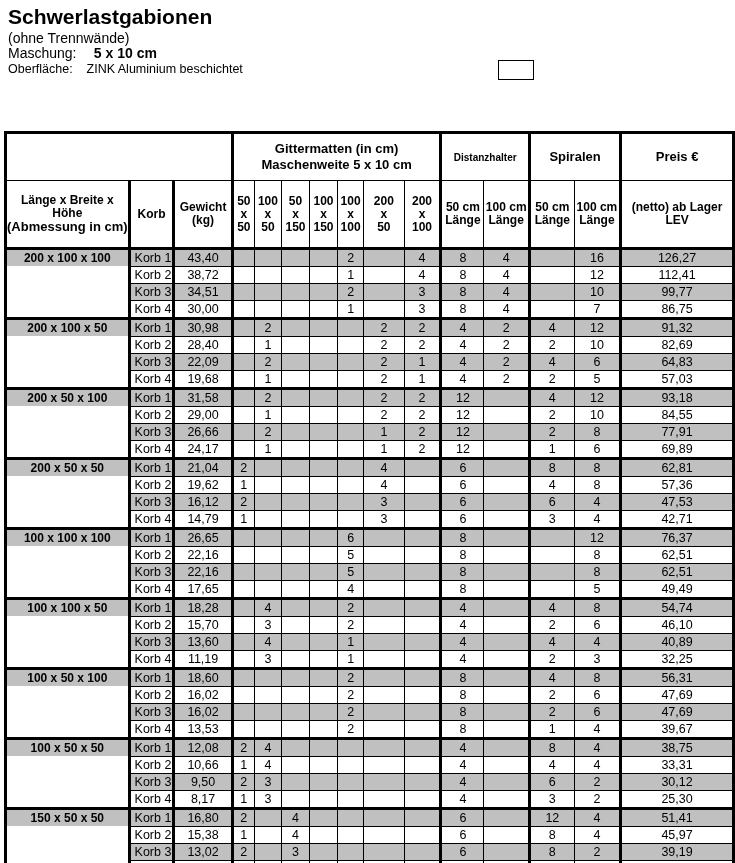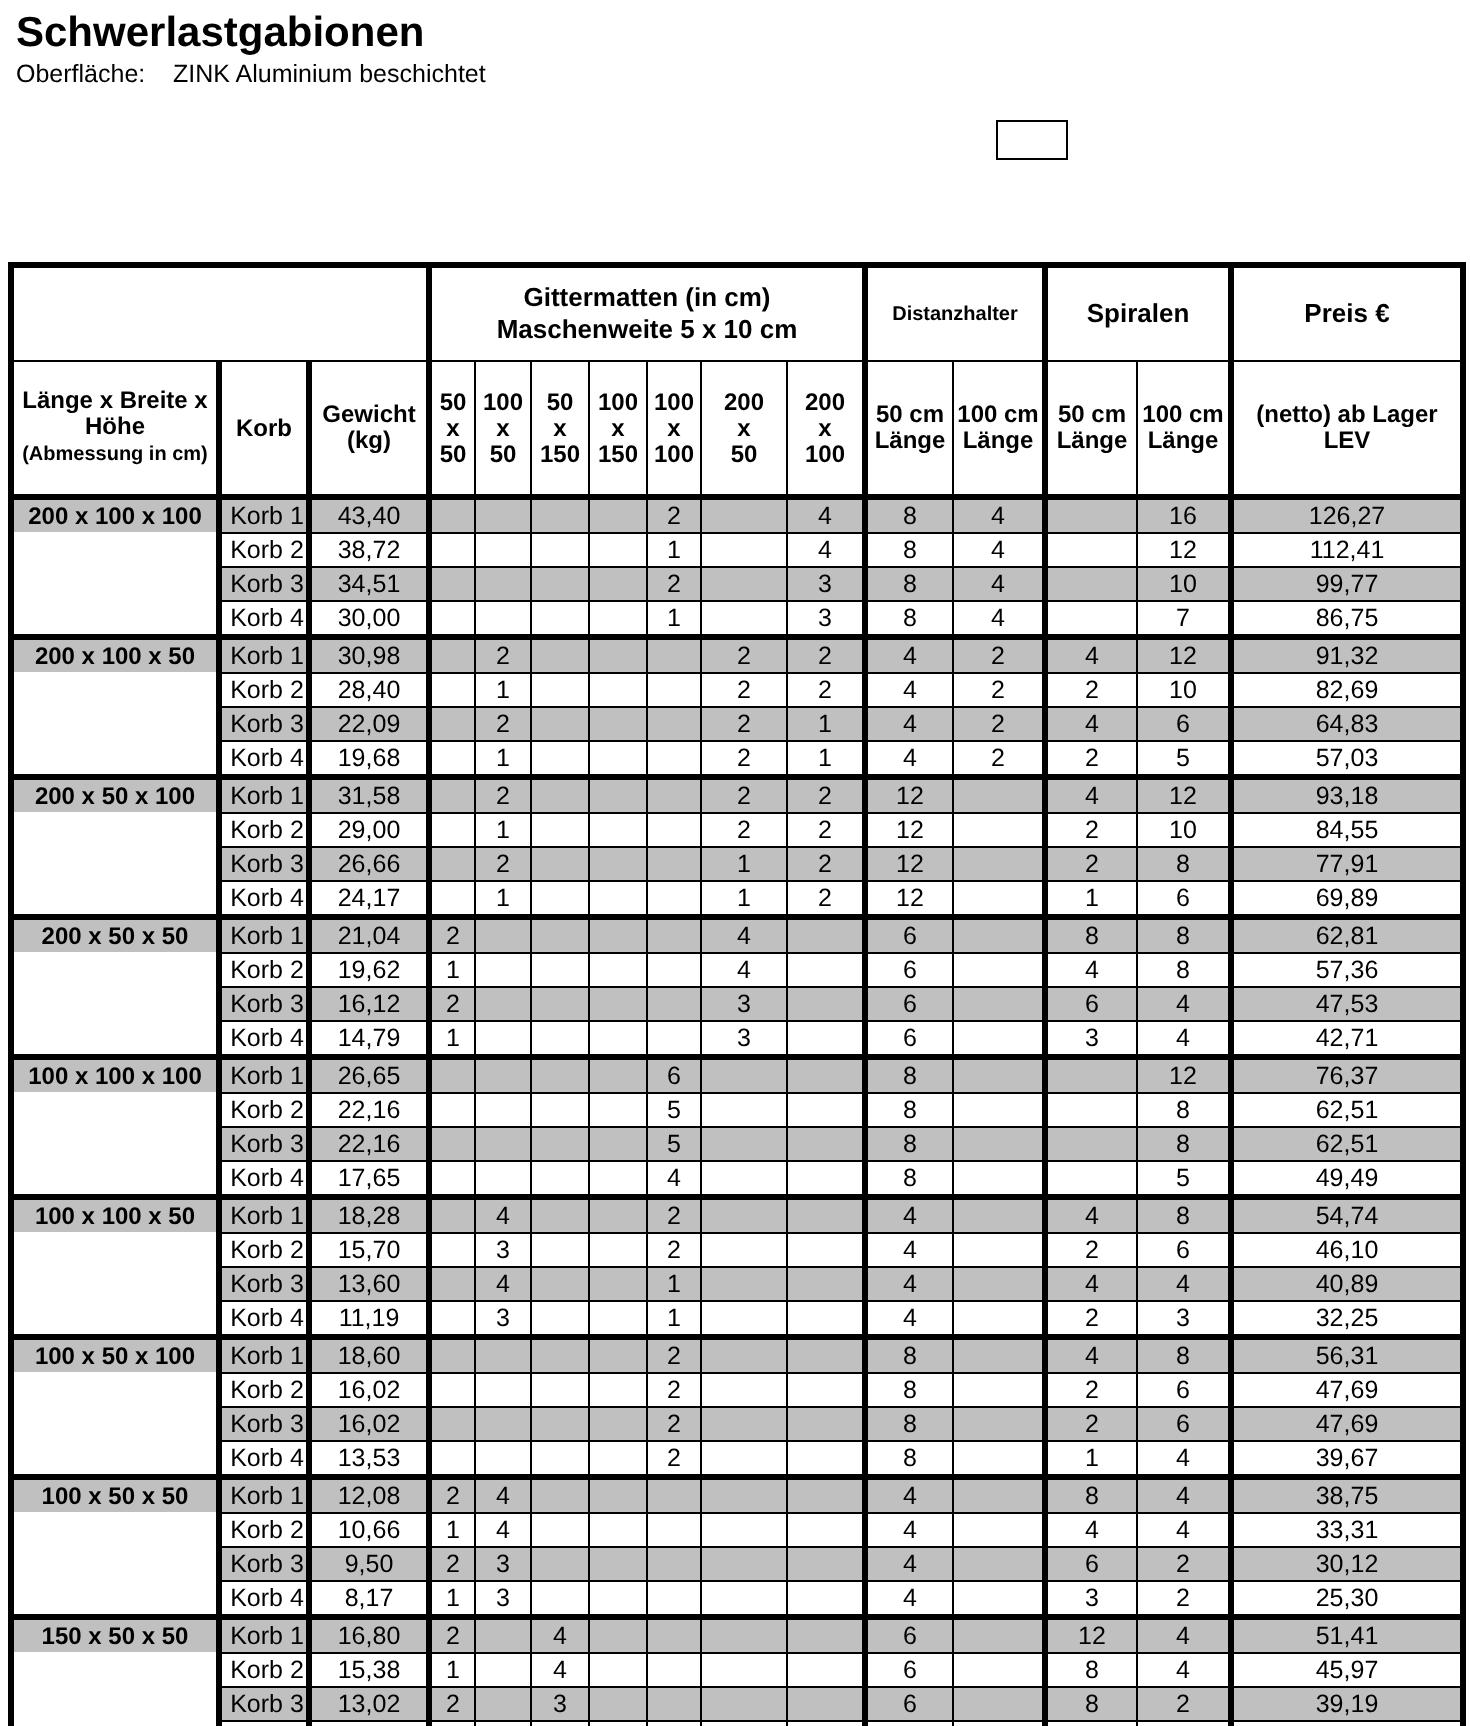--- a/index.html
+++ b/index.html
@@ -11,34 +11,36 @@
   .mash-label { font-size:14px; }
   .mash-val { font-size:14px; font-weight:bold; }
   .box { position:absolute; left:498px; top:60px; width:34px; height:18px; border:1px solid #000; }
 
   table.grid { position:absolute; left:4px; top:131px; border-collapse:collapse; table-layout:fixed; border:3px solid #000; }
   table.grid td { border:1px solid #000; padding:0; text-align:center; font-size:12px; overflow:hidden; white-space:nowrap; }
   .h1 td { height:46px; font-weight:bold; font-family:"Liberation Sans", sans-serif; border-bottom:3px solid #000; }
   .h1 .big { font-size:13px; line-height:16px; }
   .h1 .small { font-size:10px; }
   .h2 td { height:66px; font-weight:bold; font-size:10.5px; line-height:13px; white-space:normal; border-bottom:3px solid #000;margin-top:36px; }
-  .h2 .hsmall { font-size:10px; }
+  .h2 .hsmall { font-size:13px; }
   tr.r td { height:16px; line-height:16px; font-size:12.5px; }
   tr.g td.d { background:#c0c0c0; }
   td.size { font-weight:bold; font-size:12px !important; vertical-align:top; text-align:center; padding:0; }
   td.size span { display:block; background:#c0c0c0; height:16px; line-height:16px; }
   td.korb { text-align:right; padding-left:3px !important; }
   .thickL { border-left:3px solid #000 !important; }
   tr.grpstart td { border-top:3px solid #000; }
 </style>
 </head>
 <body>
 
 <div class="hdr">
   <div class="title">Schwerlastgabionen</div>
+  <div class="sub">(ohne Trennwände)</div>
+  <div class="line"><span class="mash-label">Maschung:</span>     <span class="mash-val">5 x 10 cm</span></div>
   <div class="line"><span>Oberfläche:</span>    <span>ZINK Aluminium beschichtet</span></div>
 </div>
 <div class="box"></div>
 
 <table class="grid">
   <colgroup>
     <col style="width:104px">
       <col style="width:45px">
       <col style="width:60px">
     <col style="width:23px">

